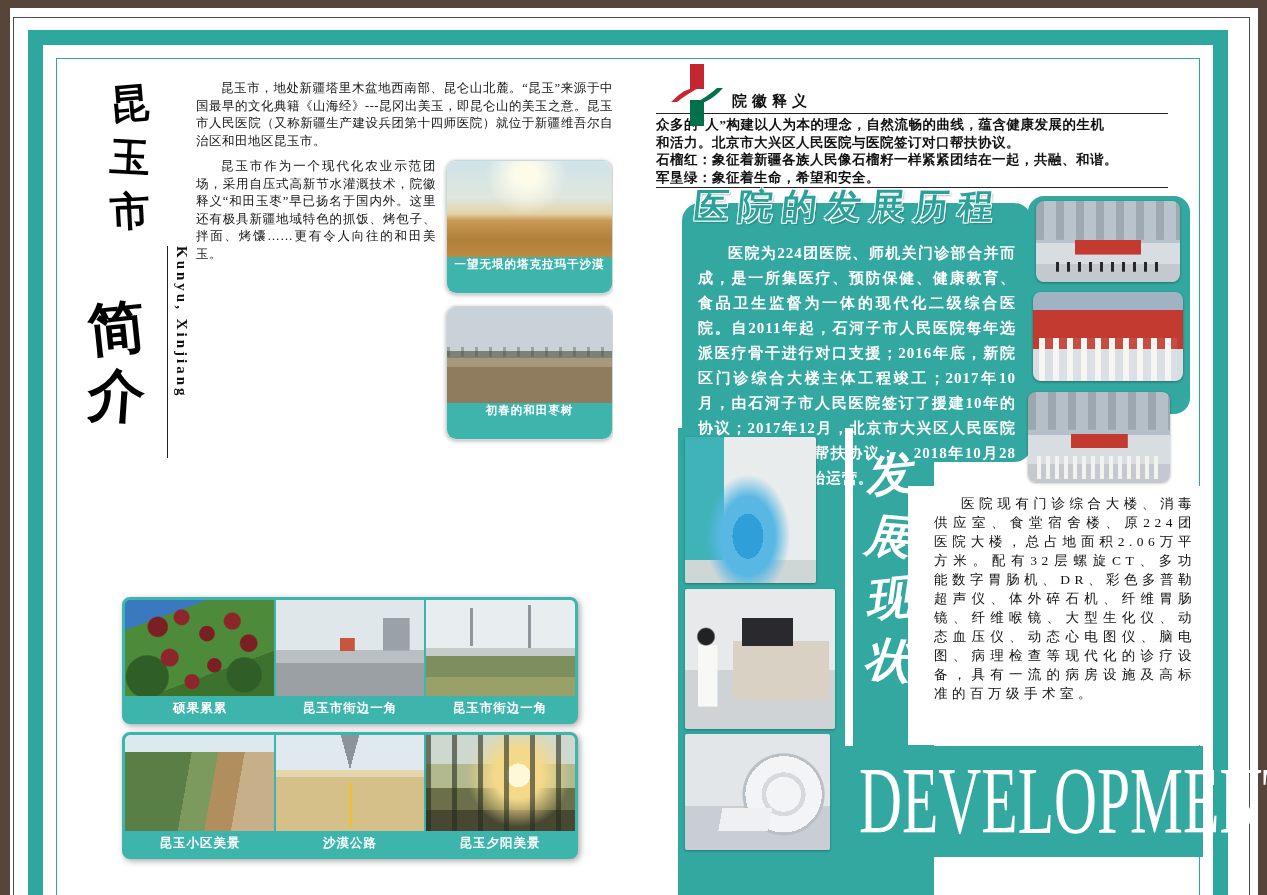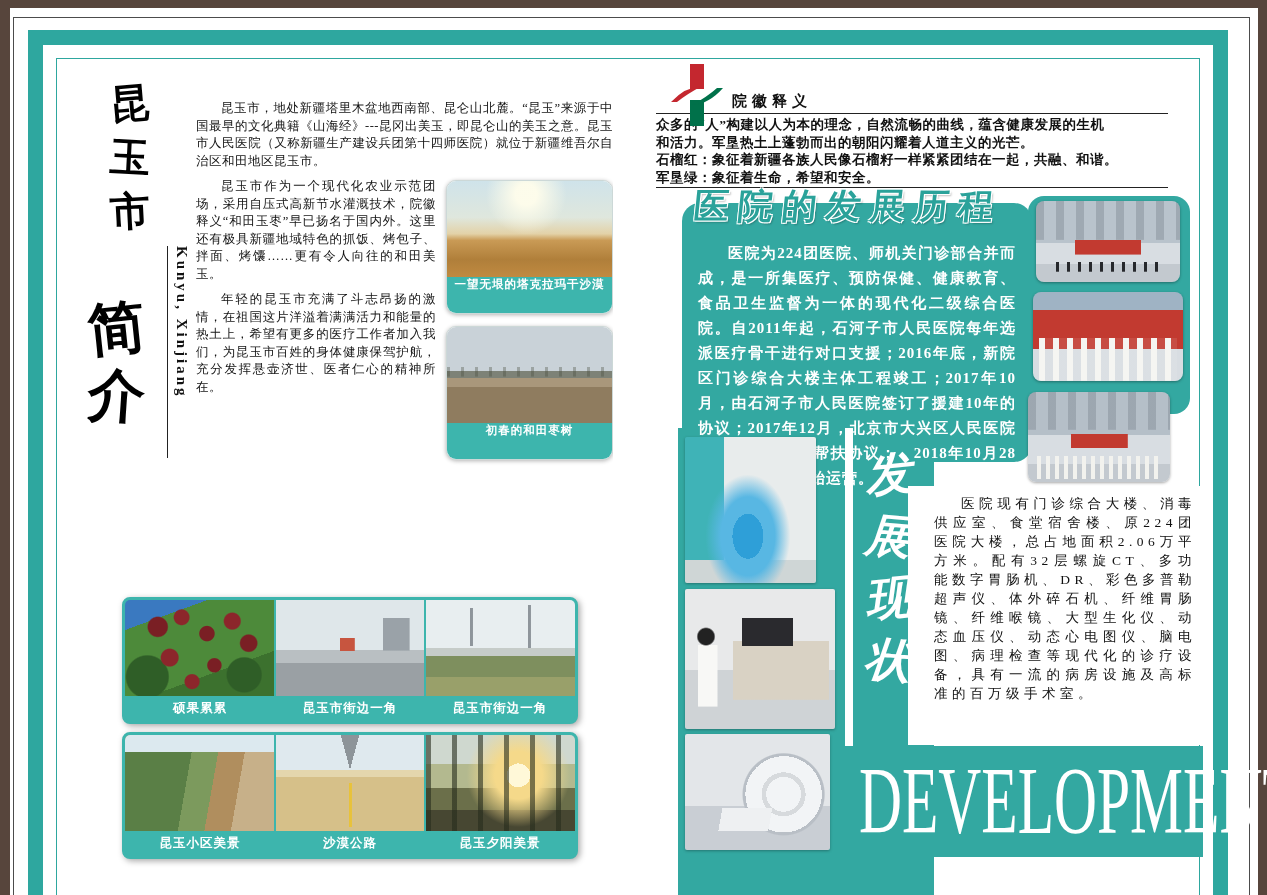--- a/index.html
+++ b/index.html
@@ -25,21 +25,21 @@
     font-weight:900;font-size:40px;line-height:1;color:#000;}
   .cn-title2{display:flex;flex-direction:column;align-items:center;gap:10px;
     font-weight:900;font-size:57px;line-height:1;color:#000;}
   .cn-title span:nth-child(1){transform:rotate(-5deg);}
   .cn-title span:nth-child(2){transform:rotate(3deg);}
   .cn-title span:nth-child(3){transform:rotate(-3deg);}
   .cn-title2 span:nth-child(1){transform:rotate(-6deg);}
   .cn-title2 span:nth-child(2){transform:rotate(4deg);}
   .en-title{left:167px;top:246px;height:212px;border-left:1.5px solid #222;padding-left:5px;
     writing-mode:vertical-lr;font:bold 15px "Liberation Serif",serif;letter-spacing:3px;color:#111;}
-  .text-col{left:196px;top:100px;width:417px;height:505px;overflow:hidden;
+  .text-col{left:196px;top:80px;width:417px;height:505px;overflow:hidden;
     font-size:12.5px;line-height:17.5px;letter-spacing:.5px;color:var(--ink);text-align:justify;}
   .text-col p{text-indent:2em;margin-bottom:8px;}
   .fig{float:right;clear:right;width:167px;margin:2px 0 10px 10px;border:1px solid #ccd8d7;
     border-radius:10px;overflow:hidden;background:#fff;box-shadow:0 1px 4px rgba(0,0,0,.3);}
   .fig .ph{width:100%;height:96px;}
   .fig figcaption{display:block;height:36px;line-height:22px;background:var(--teal-light);color:#fff;
     font:bold 11.5px "Liberation Sans",sans-serif;text-align:center;letter-spacing:1px;text-indent:0;}
   .gal{width:456px;border:3px solid var(--teal-light);border-radius:8px;overflow:hidden;
     background:var(--teal-light);box-shadow:2px 2px 6px rgba(0,0,0,.35);}
   .gal-imgs{display:flex;gap:2px;}
@@ -169,21 +169,20 @@
     <p>昆玉市，地处新疆塔里木盆地西南部、昆仑山北麓。“昆玉”来源于中国最早的文化典籍《山海经》---昆冈出美玉，即昆仑山的美玉之意。昆玉市人民医院（又称新疆生产建设兵团第十四师医院）就位于新疆维吾尔自治区和田地区昆玉市。</p>
     <figure class="fig">
       <div class="ph ph-desert"></div>
       <figcaption>一望无垠的塔克拉玛干沙漠</figcaption>
     </figure>
     <figure class="fig">
       <div class="ph ph-jujube-field"></div>
       <figcaption>初春的和田枣树</figcaption>
     </figure>
     <p>昆玉市作为一个现代化农业示范团场，采用自压式高新节水灌溉技术，院徽释义“和田玉枣”早已扬名于国内外。这里还有极具新疆地域特色的抓饭、烤包子、拌面、烤馕……更有令人向往的和田美玉。</p>
-    <p>年轻的昆玉市充满了斗志昂扬的激情，在祖国这片洋溢着满满活力和能量的热土上，希望有更多的医疗工作者加入我们，为昆玉市百姓的身体健康保驾护航，充分发挥悬壶济世、医者仁心的精神所在。</p>
   </div>
 
   <div class="abs gal" style="left:122px;top:597px;">
     <div class="gal-imgs">
       <div class="ph ph-dates"></div>
       <div class="ph ph-street1"></div>
       <div class="ph ph-street2"></div>
     </div>
     <div class="gal-caps">
       <span>硕果累累</span>
@@ -208,21 +207,21 @@
   <svg class="abs" style="left:670px;top:63px;z-index:2;" width="54" height="64" viewBox="0 0 54 64">
     <rect x="20" y="1" width="14" height="25" fill="#c4272f"></rect>
     <rect x="20" y="37" width="14" height="26" fill="#00714a"></rect>
     <path d="M1,39 Q15,24 32,23 Q17,31 7,39 Z" fill="#c4272f"></path>
     <path d="M53,25 Q39,41 22,42 Q37,34 47,25 Z" fill="#00714a"></path>
   </svg>
   <div class="abs emblem-title">院徽释义</div>
   <div class="abs hline" style="left:656px;top:113px;width:512px;"></div>
   <div class="abs emblem-text">
     <div>众多的“人”构建以人为本的理念，自然流畅的曲线，蕴含健康发展的生机</div>
-    <div>和活力。军垦热土上蓬勃而出的朝阳闪耀着人道主义的光芒。</div>
+    <div>和活力。北京市大兴区人民医院与医院签订对口帮扶协议。</div>
     <div>石榴红：象征着新疆各族人民像石榴籽一样紧紧团结在一起，共融、和谐。</div>
     <div>军垦绿：象征着生命，希望和安全。</div>
   </div>
   <div class="abs hline" style="left:656px;top:187px;width:512px;"></div>
 
   <div class="abs history-title">医院的发展历程</div>
   <div class="abs history-box">
     <p>医院为224团医院、师机关门诊部合并而成，是一所集医疗、预防保健、健康教育、食品卫生监督为一体的现代化二级综合医院。自2011年起，石河子市人民医院每年选派医疗骨干进行对口支援；2016年底，新院区门诊综合大楼主体工程竣工；2017年10月，由石河子市人民医院签订了援建10年的协议；2017年12月，北京市大兴区人民医院与医院签订对口帮扶协议；　2018年10月28日，医院正式开始运营。</p>
   </div>
 

